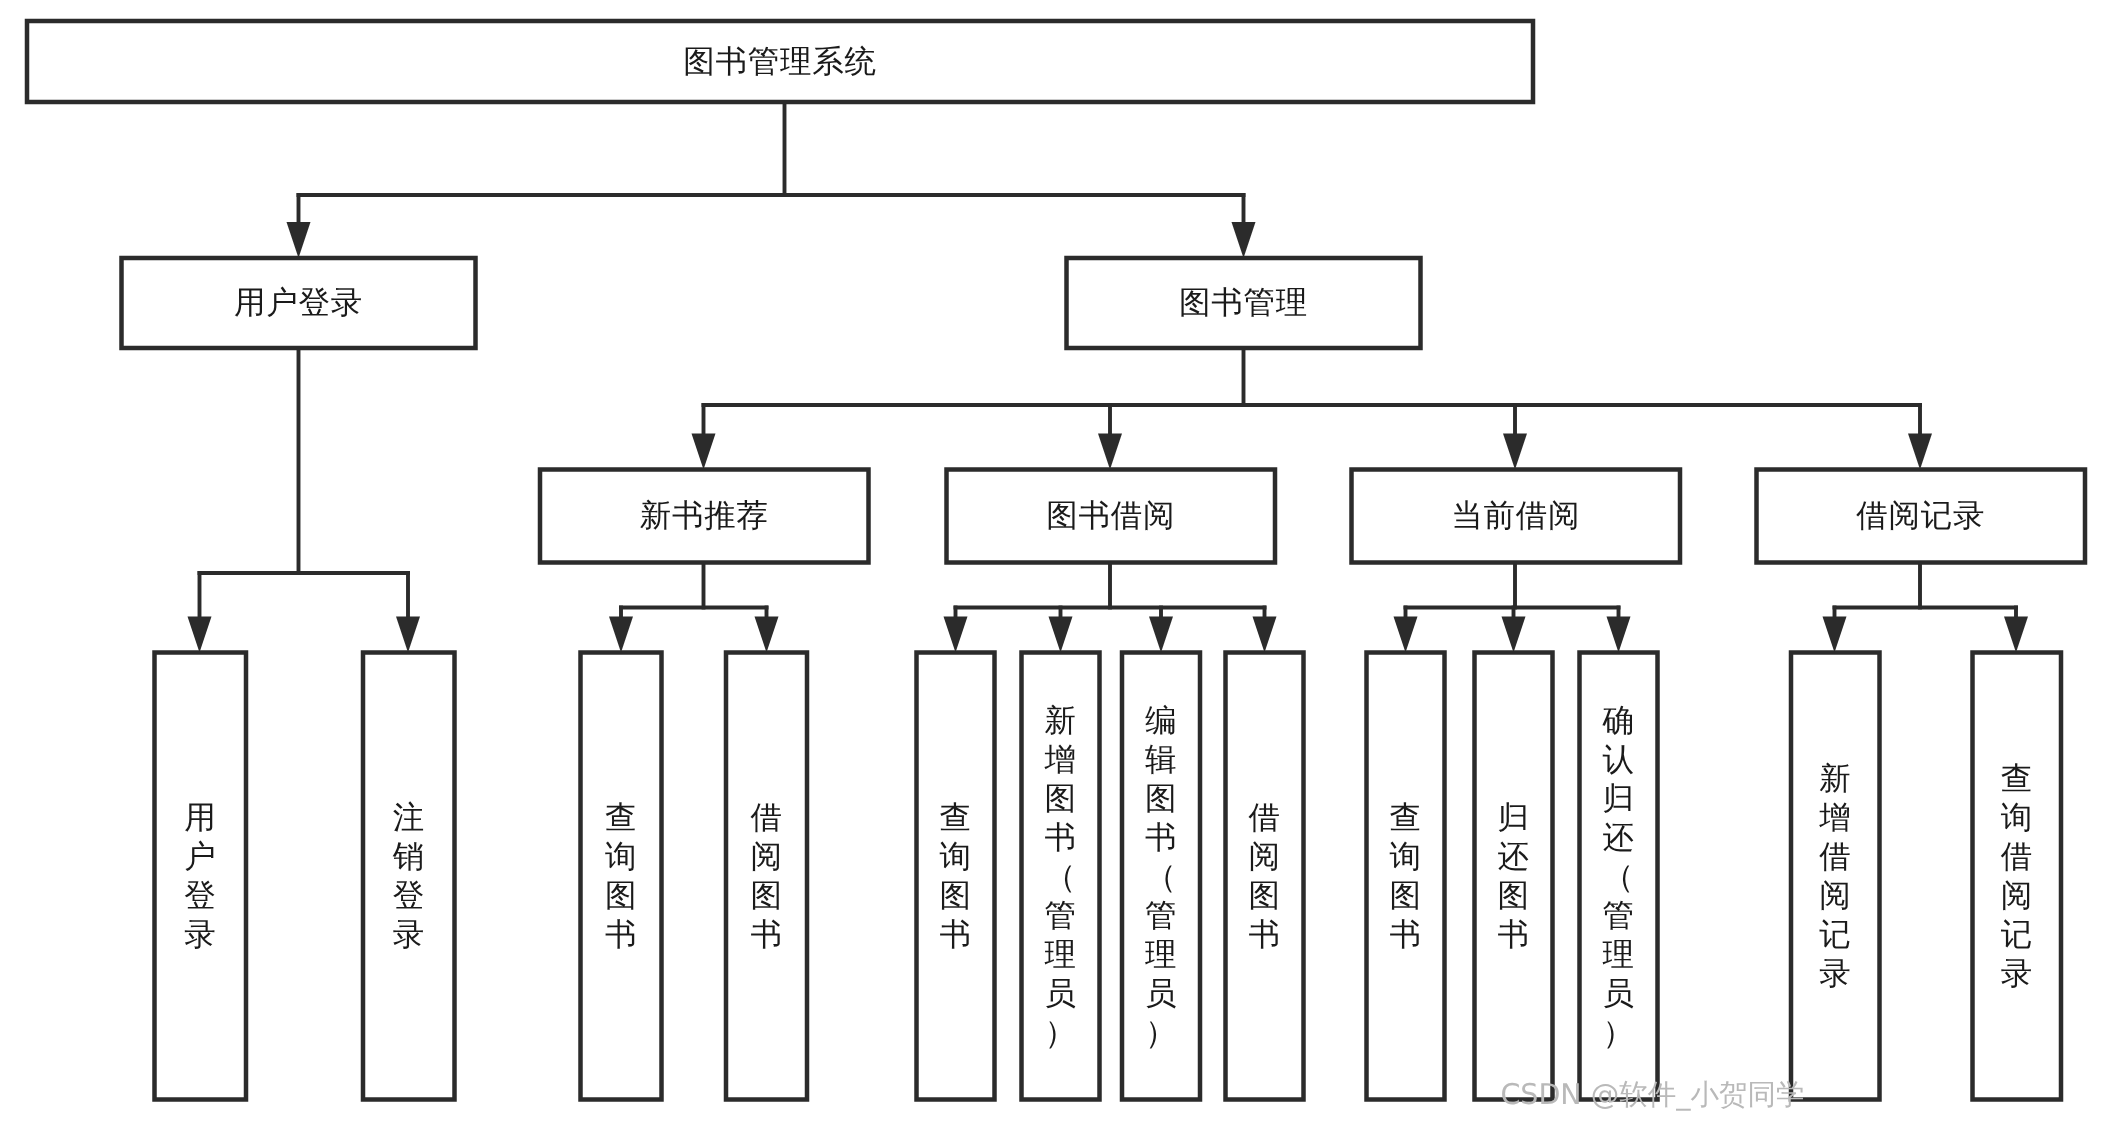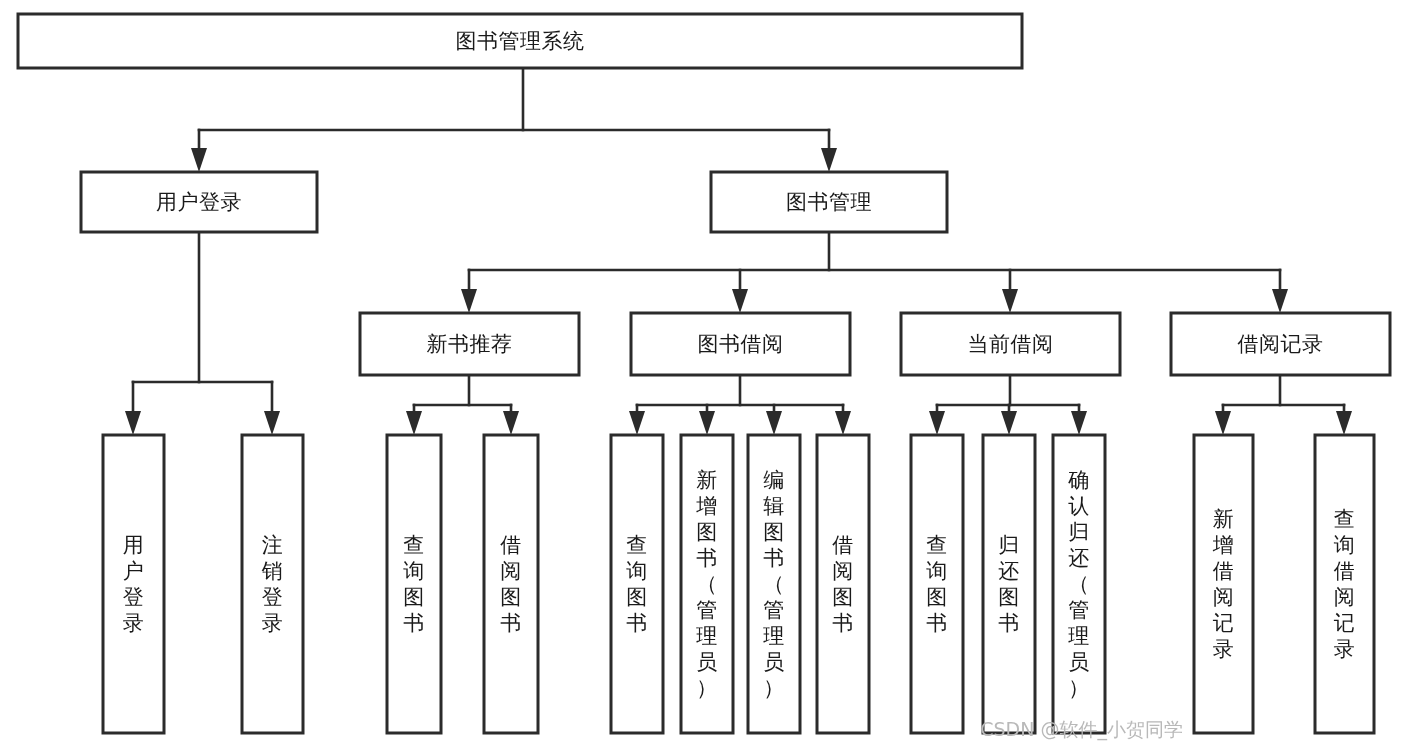--- a/index.html
+++ b/index.html
@@ -57,21 +57,21 @@
     stroke-width: 2.6;
     fill: none;
     stroke-linecap: square;
   }
   .arrow-head {
     fill: #2b2b2b;
     stroke: none;
   }
   .watermark {
     position: absolute;
-    right: 24px;
+    right: 4px;
     bottom: 4px;
     font-family: "DejaVu Sans", "Liberation Sans", sans-serif;
     font-size: 19px;
     color: #b9b9b9;
     white-space: nowrap;
     pointer-events: none;
     user-select: none;
   }
 </style>
 </head>

